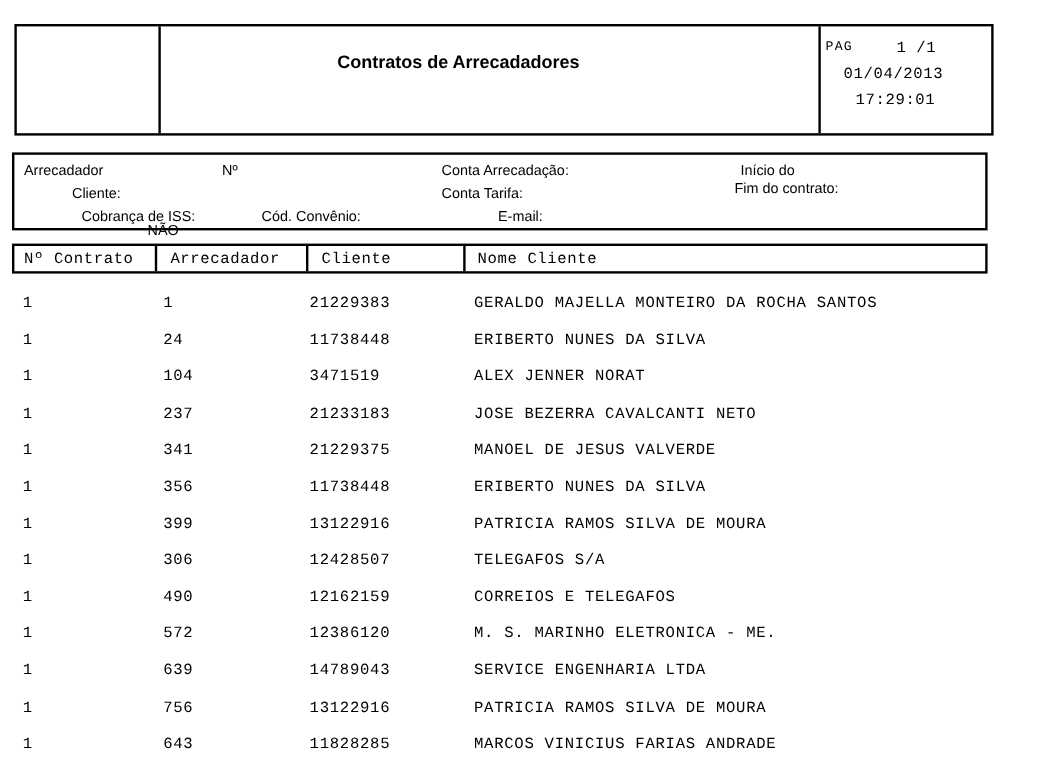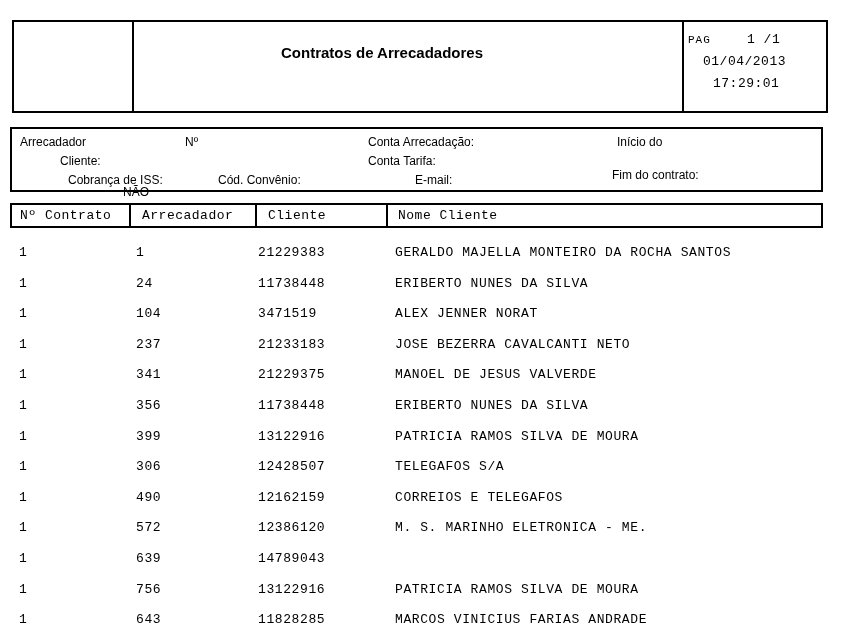--- a/index.html
+++ b/index.html
@@ -42,21 +42,21 @@
     background: #fff;
   }
   .flabel { font-size: 12px; white-space: nowrap; }
   
   .f-arrecadador { left: 20px;  top: 135px; }
   .f-numero      { left: 185px; top: 135px; }
   .f-conta-arr   { left: 368px; top: 135px; }
   .f-inicio      { left: 617px; top: 135px; }
   .f-cliente     { left: 20px;  top: 154px; margin-left: 40px; }
   .f-conta-tar   { left: 368px; top: 154px; }
-  .f-fim         { left: 612px; top: 168px; }
+  .f-fim         { left: 612px; top: 150px; }
   .f-iss         { left: 20px;  top: 173px; margin-left: 48px; }
   .f-iss-val     { left: 123px; top: 185px; }
   .f-convenio    { left: 218px; top: 173px; }
   .f-email       { left: 415px; top: 173px; }
 
   
   .thead-box {
     left: 10px; top: 203px; width: 813px; height: 25px;
     border: 2px solid #000;
     background: #fff;
@@ -192,20 +192,21 @@
     <span class="tcell c1">1</span>
     <span class="tcell c2">572</span>
     <span class="tcell c3">12386120</span>
     <span class="tcell c4">M. S. MARINHO ELETRONICA - ME.</span>
   </div>
 
   <div class="trow">
     <span class="tcell c1">1</span>
     <span class="tcell c2">639</span>
     <span class="tcell c3">14789043</span>
+    <span class="tcell c4">SERVICE ENGENHARIA LTDA</span>
   </div>
 
   <div class="trow">
     <span class="tcell c1">1</span>
     <span class="tcell c2">756</span>
     <span class="tcell c3">13122916</span>
     <span class="tcell c4">PATRICIA RAMOS SILVA DE MOURA</span>
   </div>
 
   <div class="trow">

